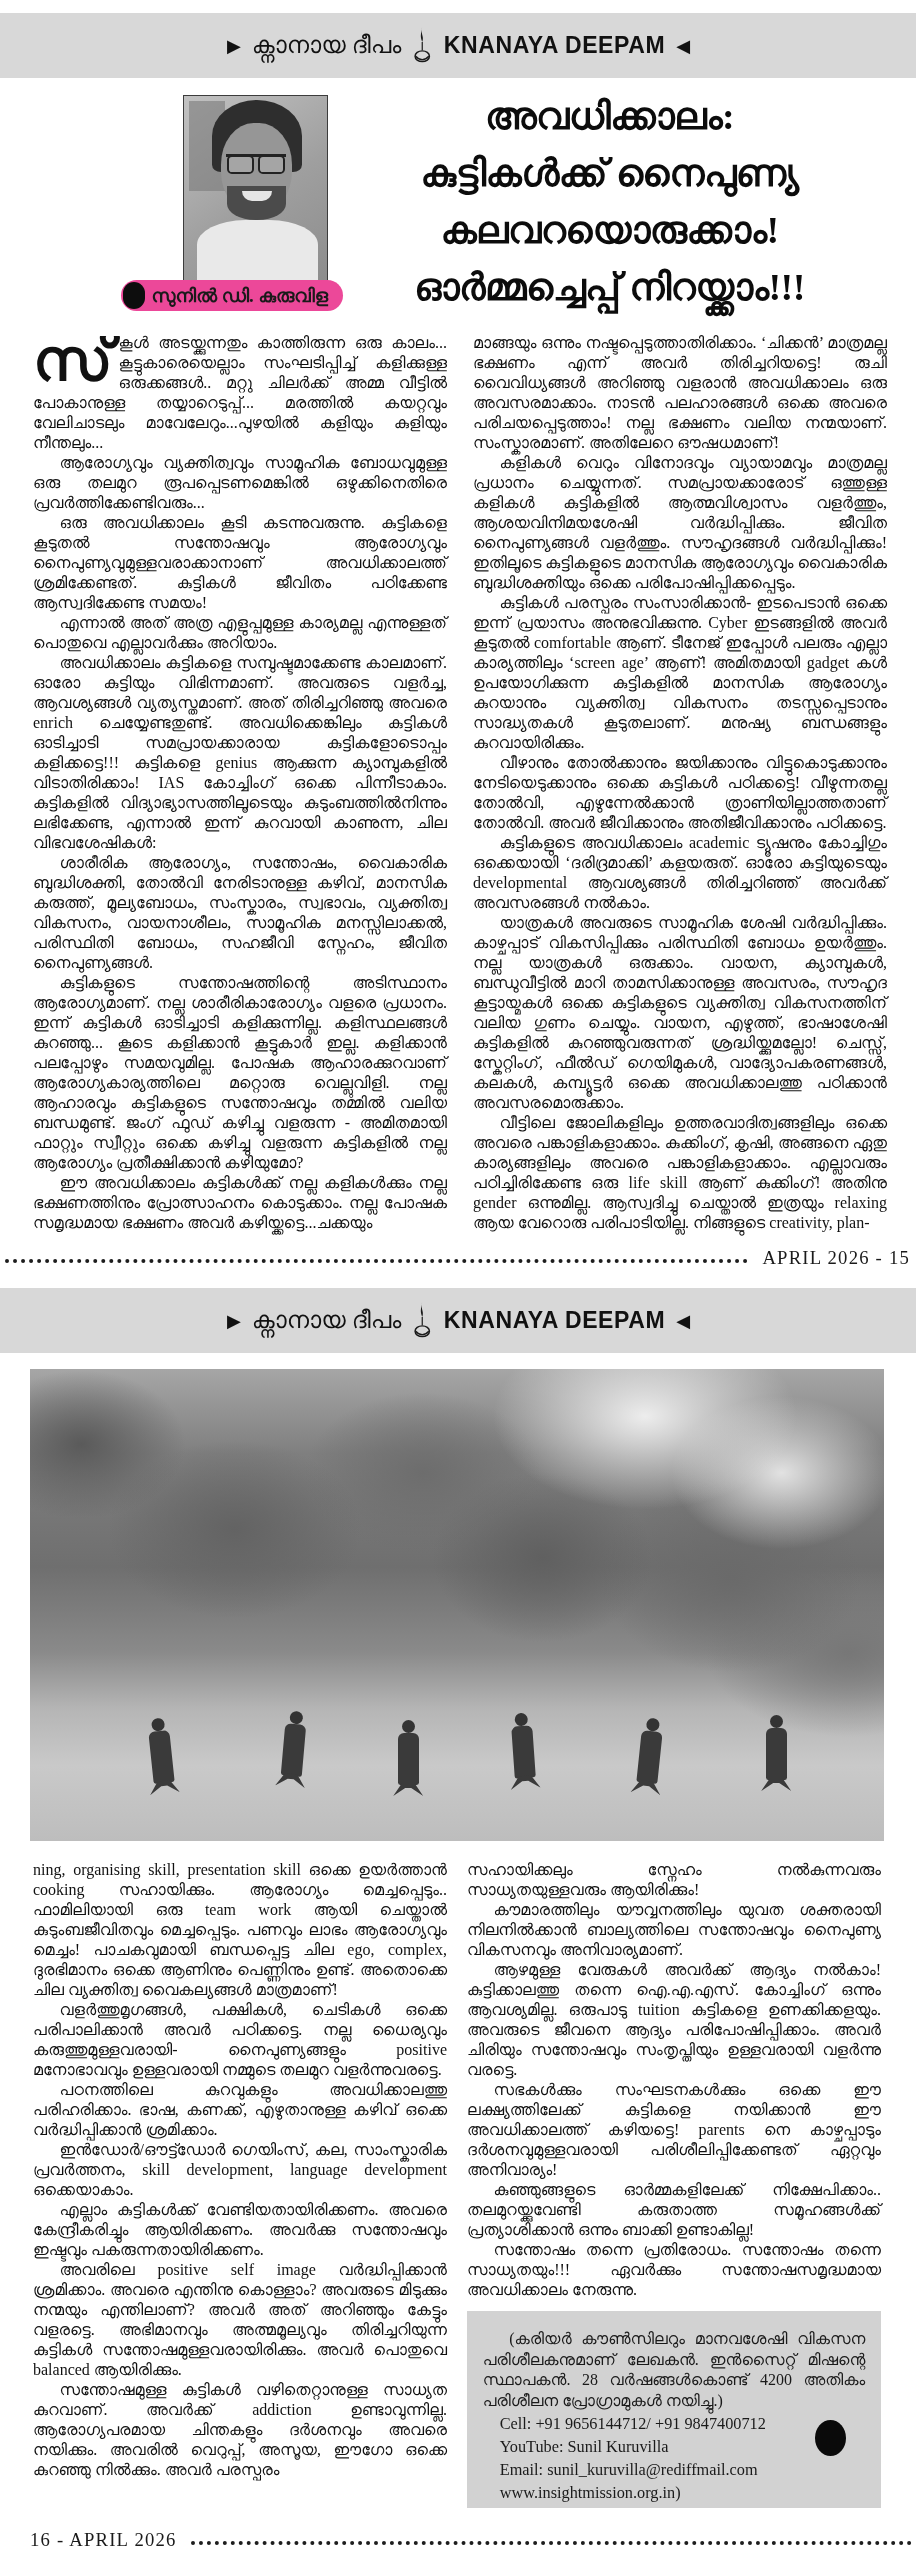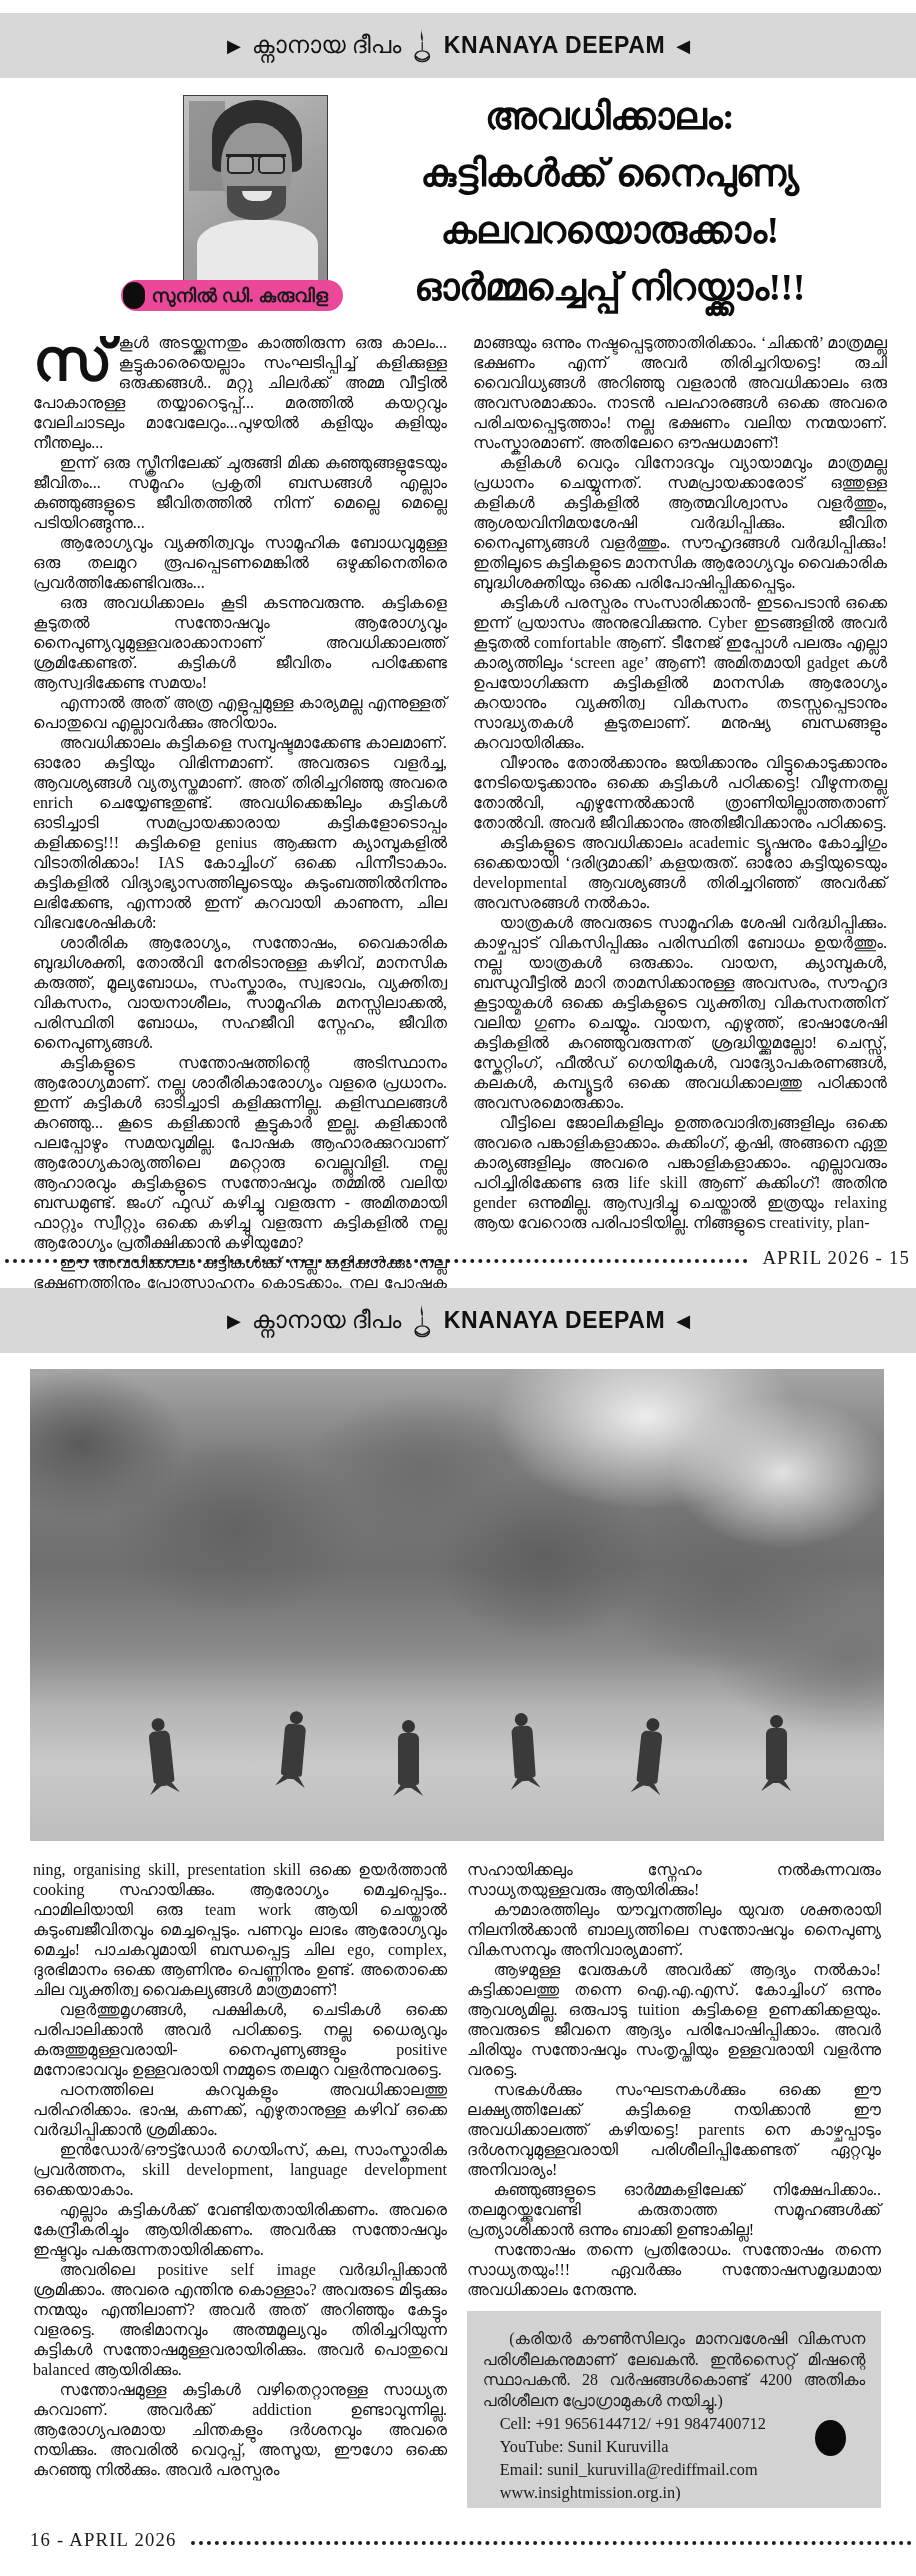--- a/index.html
+++ b/index.html
@@ -144,21 +144,20 @@
 
     <h1 class="headline" style="margin:0;">
       <div>അവധിക്കാലം:</div>
       <div>കുട്ടികൾക്ക് നൈപുണ്യ</div>
       <div>കലവറയൊരുക്കാം!</div>
       <div>ഓർമ്മച്ചെപ്പ് നിറയ്ക്കാം!!!</div>
     </h1>
 
     <div class="col p1colA">
       <p class="first"><span class="dropcap">സ്</span><span>കൂൾ അടയ്ക്കുന്നതും കാത്തിരുന്ന ഒരു കാലം... കൂട്ടുകാരെയെല്ലാം സംഘടിപ്പിച്ച് കളിക്കുള്ള ഒരുക്കങ്ങൾ.. മറ്റു ചിലർക്ക് അമ്മ വീട്ടിൽ പോകാനുള്ള തയ്യാറെടുപ്പ്... മരത്തിൽ കയറ്റവും വേലിചാടലും മാവേലേറും...പുഴയിൽ കളിയും കുളിയും നീന്തലും...</span></p>
-      <p>ഇന്ന് ഒരു സ്ക്രീനിലേക്ക് ചുരുങ്ങി മിക്ക കുഞ്ഞുങ്ങളുടേയും ജീവിതം... സമൂഹം പ്രകൃതി ബന്ധങ്ങൾ എല്ലാം കുഞ്ഞുങ്ങളുടെ ജീവിതത്തിൽ നിന്ന് മെല്ലെ മെല്ലെ പടിയിറങ്ങുന്നു...</p>
       <p>ആരോഗ്യവും വ്യക്തിത്വവും സാമൂഹിക ബോധവുമുള്ള ഒരു തലമുറ രൂപപ്പെടണമെങ്കിൽ ഒഴുക്കിനെതിരെ പ്രവർത്തിക്കേണ്ടിവരും...</p>
       <p>ഒരു അവധിക്കാലം കൂടി കടന്നുവരുന്നു. കുട്ടികളെ കൂടുതൽ സന്തോഷവും ആരോഗ്യവും നൈപുണ്യവുമുള്ളവരാക്കാനാണ് അവധിക്കാലത്ത് ശ്രമിക്കേണ്ടത്. കുട്ടികൾ ജീവിതം പഠിക്കേണ്ട ആസ്വദിക്കേണ്ട സമയം!</p>
       <p>എന്നാൽ അത് അത്ര എളുപ്പമുള്ള കാര്യമല്ല എന്നുള്ളത് പൊതുവെ എല്ലാവർക്കും അറിയാം.</p>
       <p>അവധിക്കാലം കുട്ടികളെ സമ്പുഷ്ടമാക്കേണ്ട കാലമാണ്. ഓരോ കുട്ടിയും വിഭിന്നമാണ്. അവരുടെ വളർച്ച, ആവശ്യങ്ങൾ വ്യത്യസ്തമാണ്. അത് തിരിച്ചറിഞ്ഞു അവരെ enrich ചെയ്യേണ്ടതുണ്ട്. അവധിക്കെങ്കിലും കുട്ടികൾ ഓടിച്ചാടി സമപ്രായക്കാരായ കുട്ടികളോടൊപ്പം കളിക്കട്ടെ!!! കുട്ടികളെ genius ആക്കുന്ന ക്യാമ്പുകളിൽ വിടാതിരിക്കാം! IAS കോച്ചിംഗ് ഒക്കെ പിന്നീടാകാം. കുട്ടികളിൽ വിദ്യാഭ്യാസത്തിലൂടെയും കുടുംബത്തിൽനിന്നും ലഭിക്കേണ്ട, എന്നാൽ ഇന്ന് കുറവായി കാണുന്ന, ചില വിഭവശേഷികൾ:</p>
       <p>ശാരീരിക ആരോഗ്യം, സന്തോഷം, വൈകാരിക ബുദ്ധിശക്തി, തോൽവി നേരിടാനുള്ള കഴിവ്, മാനസിക കരുത്ത്, മൂല്യബോധം, സംസ്കാരം, സ്വഭാവം, വ്യക്തിത്വ വികസനം, വായനാശീലം, സാമൂഹിക മനസ്സിലാക്കൽ, പരിസ്ഥിതി ബോധം, സഹജീവി സ്നേഹം, ജീവിത നൈപുണ്യങ്ങൾ.</p>
       <p>കുട്ടികളുടെ സന്തോഷത്തിന്റെ അടിസ്ഥാനം ആരോഗ്യമാണ്. നല്ല ശാരീരികാരോഗ്യം വളരെ പ്രധാനം. ഇന്ന് കുട്ടികൾ ഓടിച്ചാടി കളിക്കുന്നില്ല. കളിസ്ഥലങ്ങൾ കുറഞ്ഞു... കൂടെ കളിക്കാൻ കൂട്ടുകാർ ഇല്ല. കളിക്കാൻ പലപ്പോഴും സമയവുമില്ല. പോഷക ആഹാരക്കുറവാണ് ആരോഗ്യകാര്യത്തിലെ മറ്റൊരു വെല്ലുവിളി. നല്ല ആഹാരവും കുട്ടികളുടെ സന്തോഷവും തമ്മിൽ വലിയ ബന്ധമുണ്ട്. ജംഗ് ഫുഡ് കഴിച്ചു വളരുന്ന - അമിതമായി ഫാറ്റും സ്വീറ്റും ഒക്കെ കഴിച്ചു വളരുന്ന കുട്ടികളിൽ നല്ല ആരോഗ്യം പ്രതീക്ഷിക്കാൻ കഴിയുമോ?</p>
       <p>ഈ അവധിക്കാലം കുട്ടികൾക്ക് നല്ല കളികൾക്കും നല്ല ഭക്ഷണത്തിനും പ്രോത്സാഹനം കൊടുക്കാം. നല്ല പോഷക സമൃദ്ധമായ ഭക്ഷണം അവർ കഴിയ്ക്കട്ടെ...ചക്കയും</p>
     </div>
 
     <div class="col p1colB">

